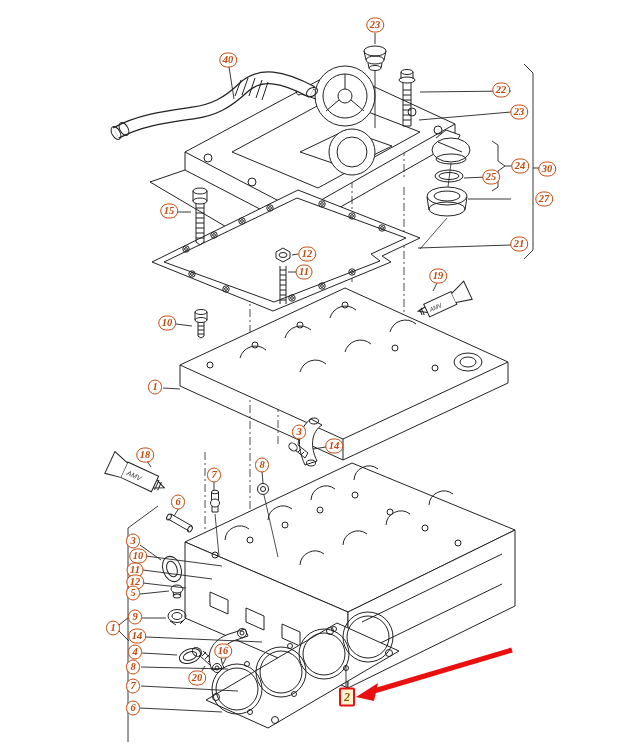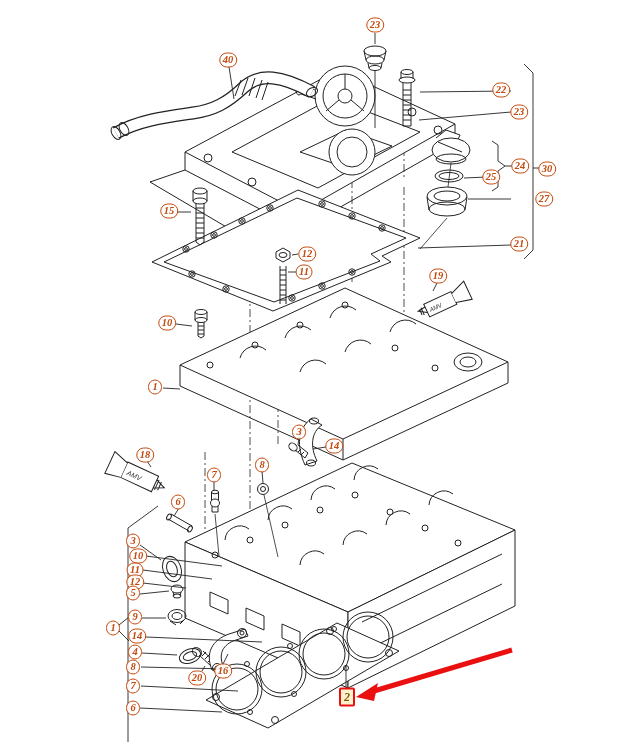--- a/index.html
+++ b/index.html
@@ -380,16 +380,16 @@
       <span class="callout" style="left: 135px; top: 582px;">12</span>
       <span class="callout" style="left: 133px; top: 593px;">5</span>
       <span class="callout" style="left: 135px; top: 617px;">9</span>
       <span class="callout" style="left: 113px; top: 628px;">1</span>
       <span class="callout" style="left: 137px; top: 636px;">14</span>
       <span class="callout" style="left: 135px; top: 652px;">4</span>
       <span class="callout" style="left: 133px; top: 667px;">8</span>
       <span class="callout" style="left: 133px; top: 686px;">7</span>
       <span class="callout" style="left: 133px; top: 708px;">6</span>
       <span class="callout" style="left: 197px; top: 678px;">20</span>
-      <span class="callout" style="left: 223px; top: 671px;">16</span>
+      <span class="callout" style="left: 223px; top: 651px;">16</span>
       <span class="callout highlight" style="left: 347px; top: 697px;">2</span>
     </div>
 </div>
 
 </body></html>

